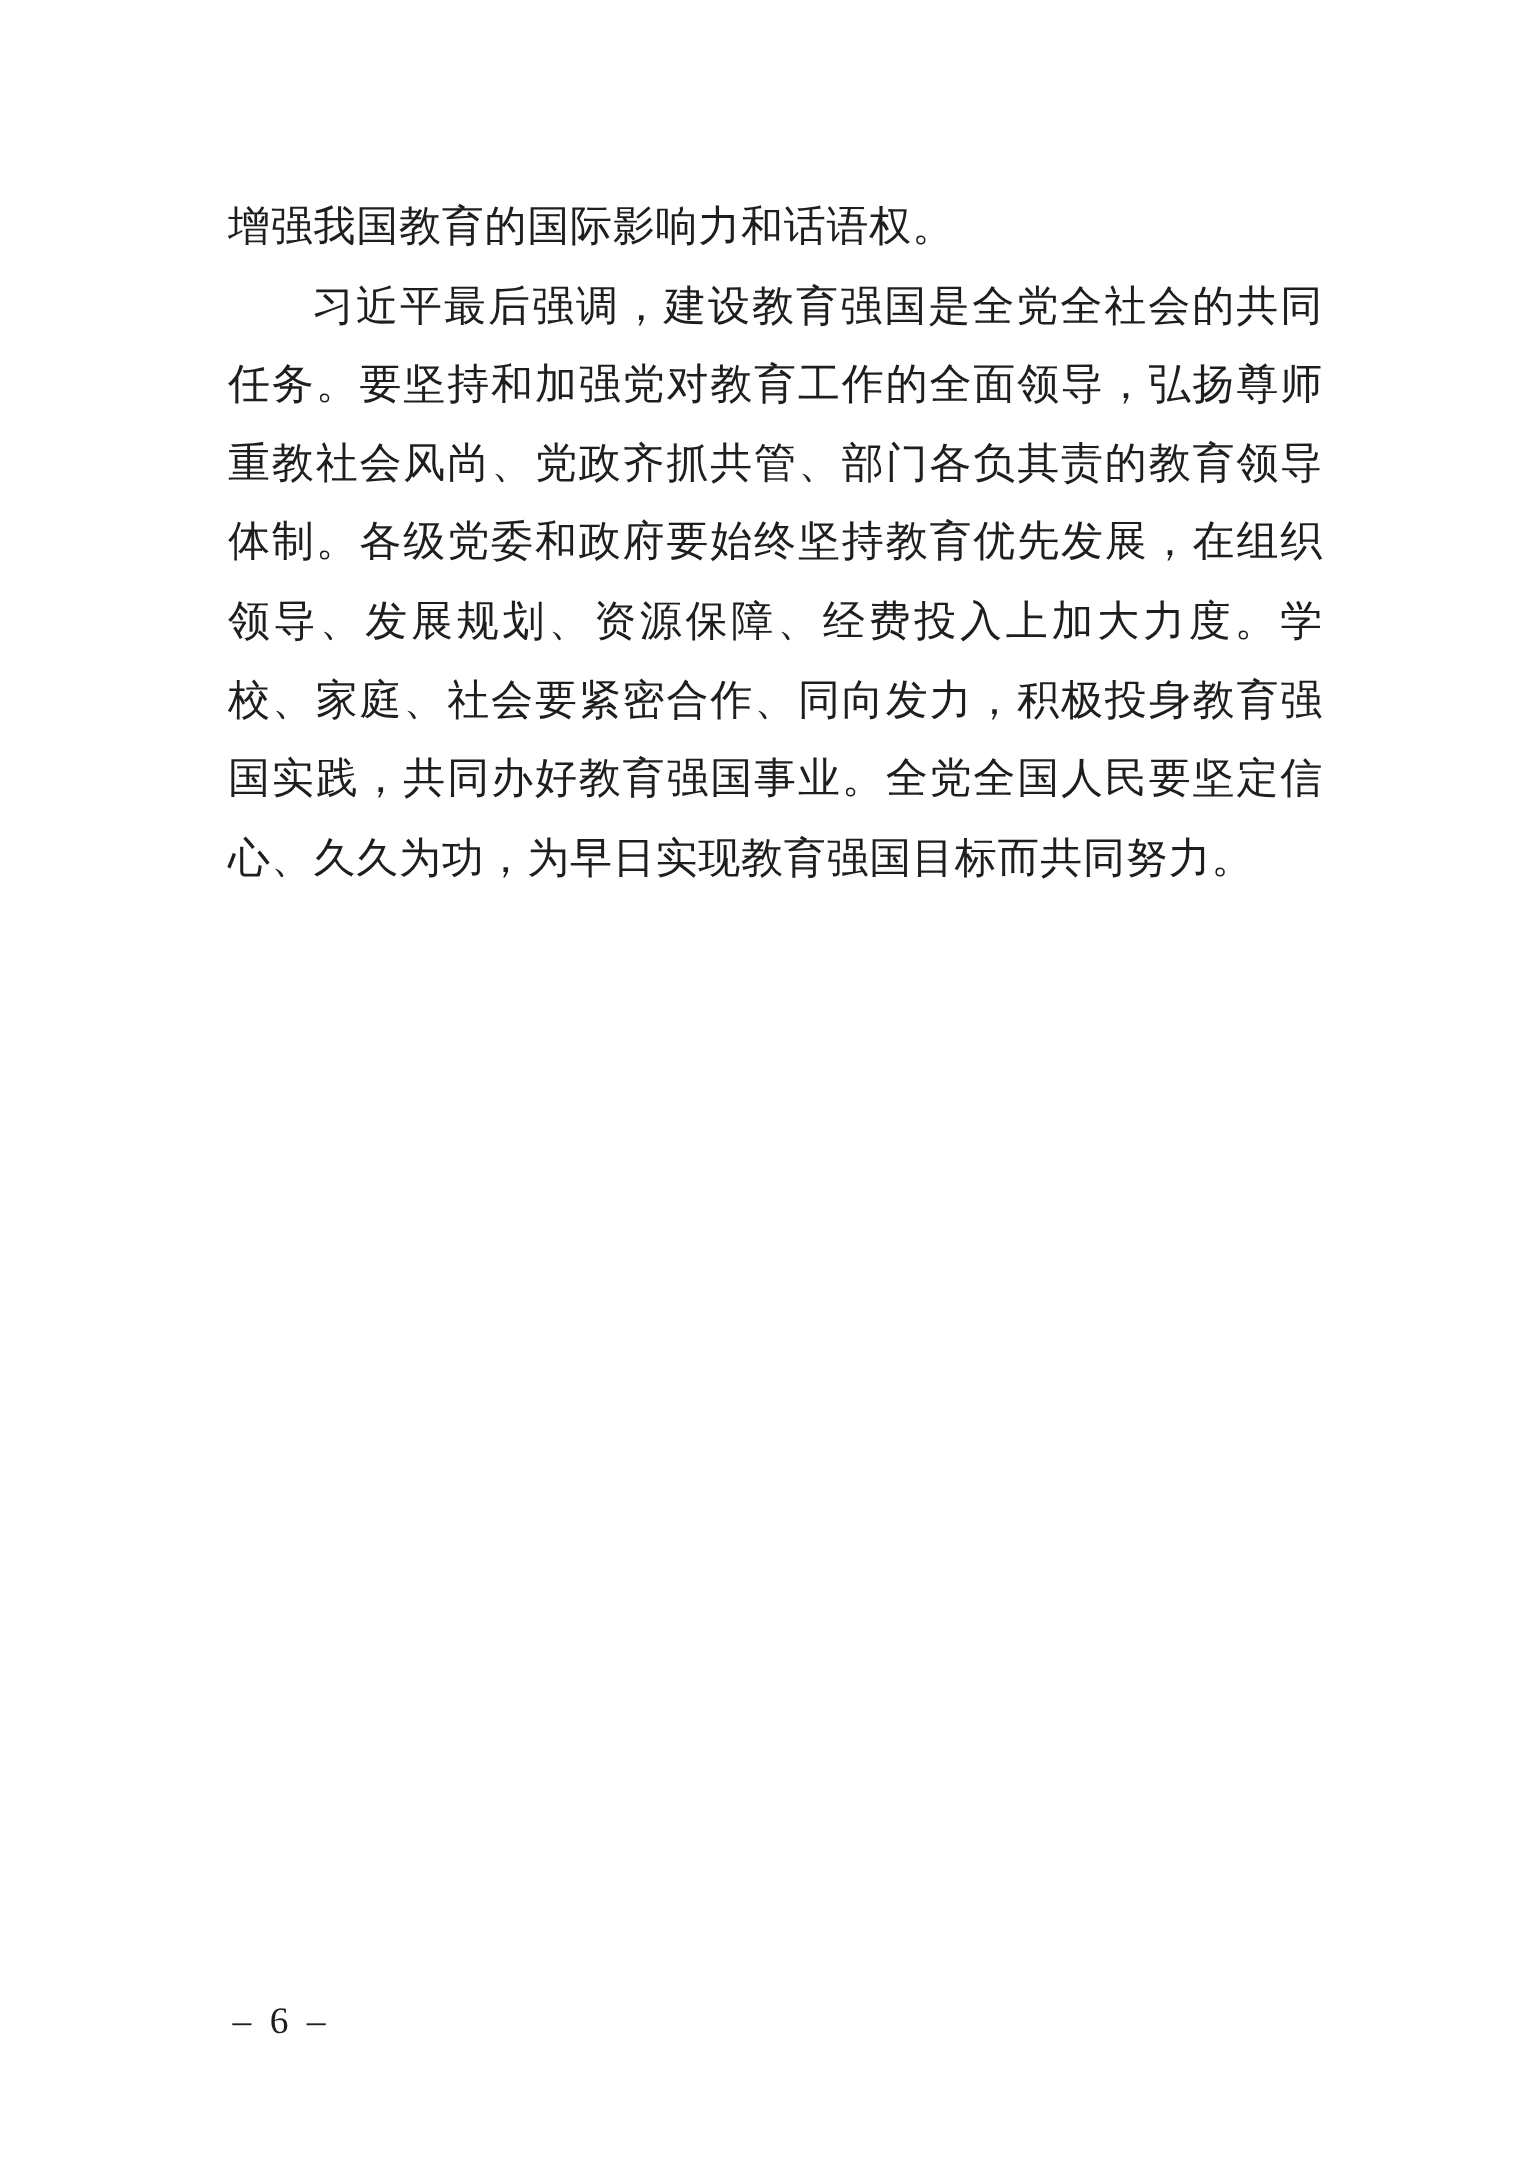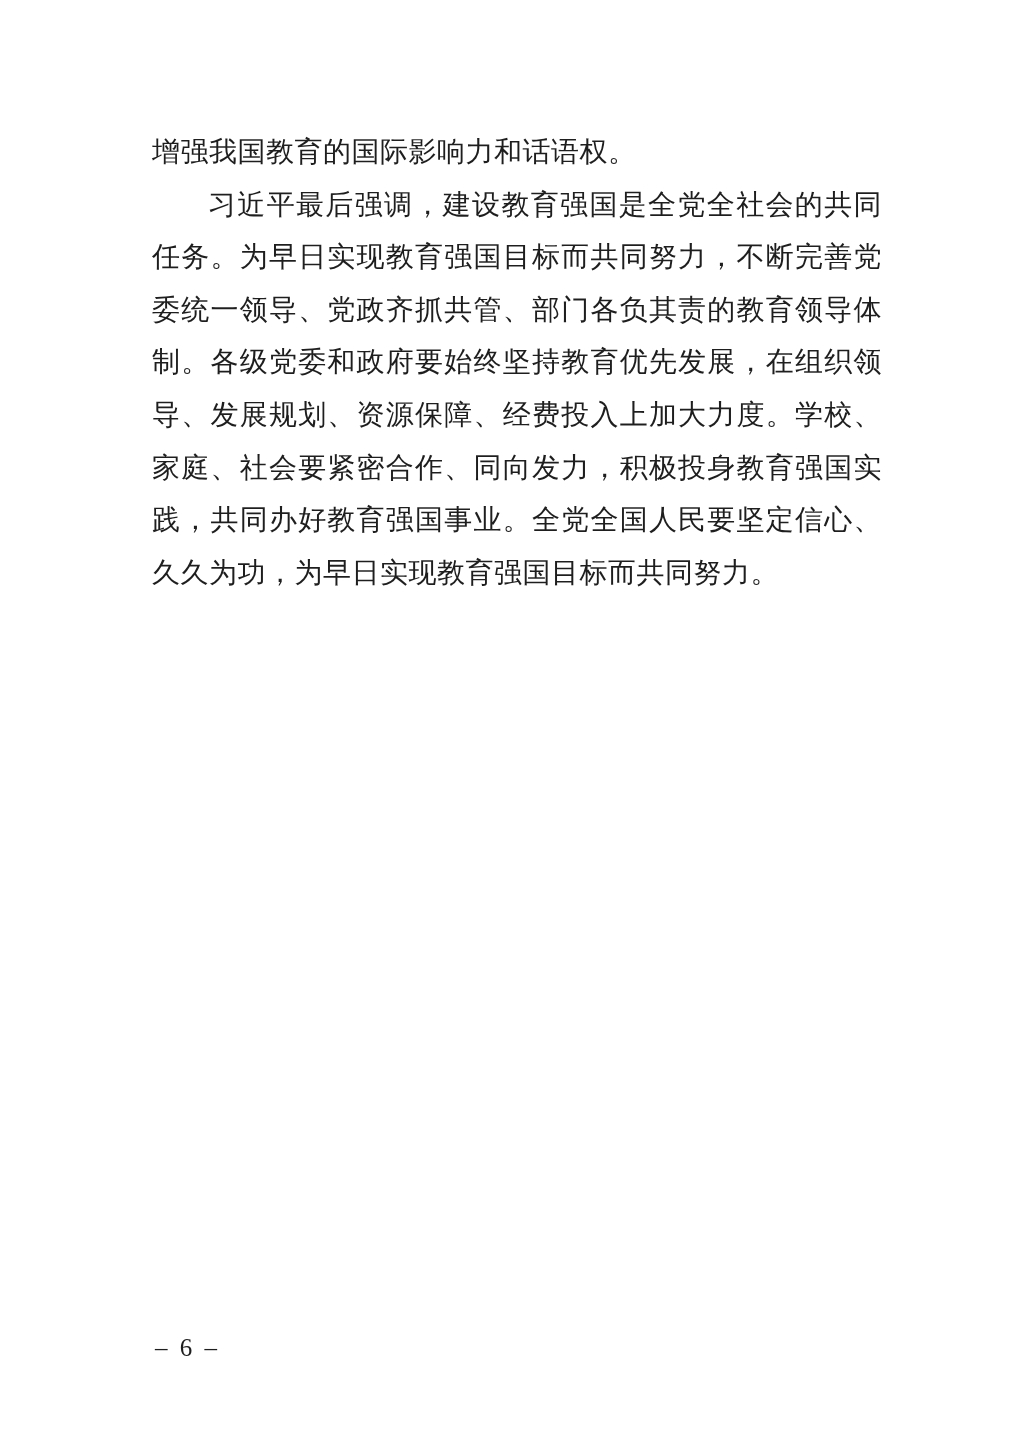--- a/index.html
+++ b/index.html
@@ -44,18 +44,18 @@
     letter-spacing: 3px;
   }
 </style>
 </head>
 <body>
 
 <div class="page">
 
   <div class="body-text">
     <p class="para">增强我国教育的国际影响力和话语权。</p>
-    <p class="para indent">习近平最后强调，建设教育强国是全党全社会的共同任务。为早日实现教育强国目标而共同努力，不断完善党委统一领导、党政齐抓共管、部门各负其责的教育领导体制。各级党委和政府要始终坚持教育优先发展，在组织领导、发展规划、资源保障、经费投入上加大力度。学校、家庭、社会要紧密合作、同向发力，积极投身教育强国实践，共同办好教育强国事业。全党全国人民要坚定信心、久久为功，为早日实现教育强国目标而共同努力。</p>
+    <p class="para indent">习近平最后强调，建设教育强国是全党全社会的共同任务。要坚持和加强党对教育工作的全面领导，弘扬尊师重教社会风尚、党政齐抓共管、部门各负其责的教育领导体制。各级党委和政府要始终坚持教育优先发展，在组织领导、发展规划、资源保障、经费投入上加大力度。学校、家庭、社会要紧密合作、同向发力，积极投身教育强国实践，共同办好教育强国事业。全党全国人民要坚定信心、久久为功，为早日实现教育强国目标而共同努力。</p>
   </div>
 
   <div class="page-number">– 6 –</div>
 
 </div>
 
 </body></html>

